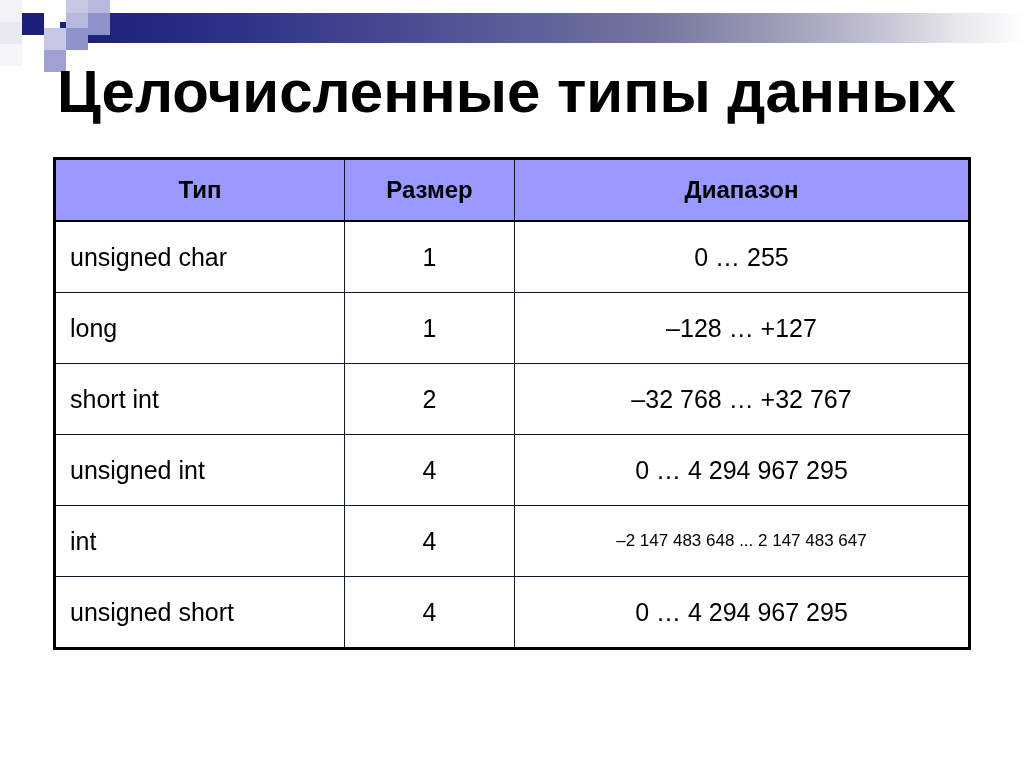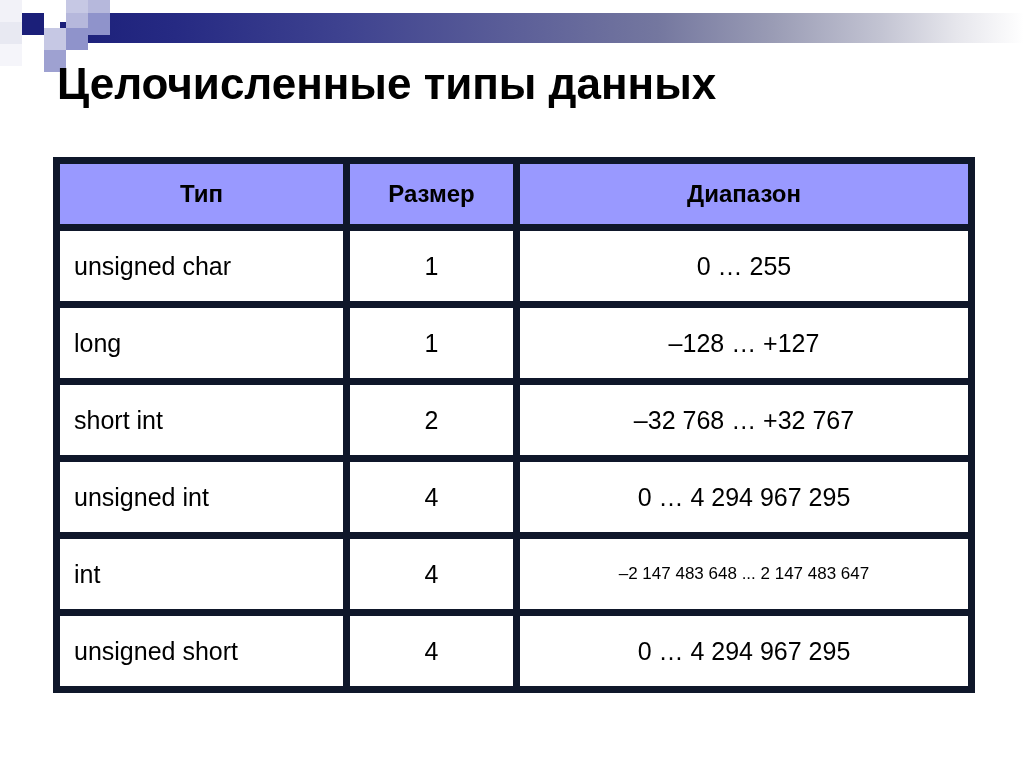--- a/index.html
+++ b/index.html
@@ -41,21 +41,21 @@
         #ffffff 100%);
   }
   .mosaic { position: absolute; }
 
   
   .page-title {
     position: absolute;
     left: 57px;
     top: 60px;
     width: 920px;
-    font-size: 44px;
+    font-size: 60px;
     font-weight: bold;
     color: #000000;
     letter-spacing: 0px;
     white-space: nowrap;
     line-height: 1.08;
   }
 
   
   .types-table {
     position: absolute;
@@ -65,21 +65,21 @@
     border-collapse: collapse;
     table-layout: fixed;
     border: 3px solid #000000;
   }
   .types-table col.c-type  { width: 290px; }
   .types-table col.c-size  { width: 170px; }
   .types-table col.c-range { width: 455px; }
 
   .types-table th,
   .types-table td {
-    border: 7px solid #0f172a;
+    border: 1px solid #0f172a;
     height: 70px;
     padding: 0 0;
     color: #000000;
     font-size: 25px;
     font-weight: normal;
     vertical-align: middle;
   }
   .types-table thead th {
     background: #9999ff;
     font-weight: bold;

